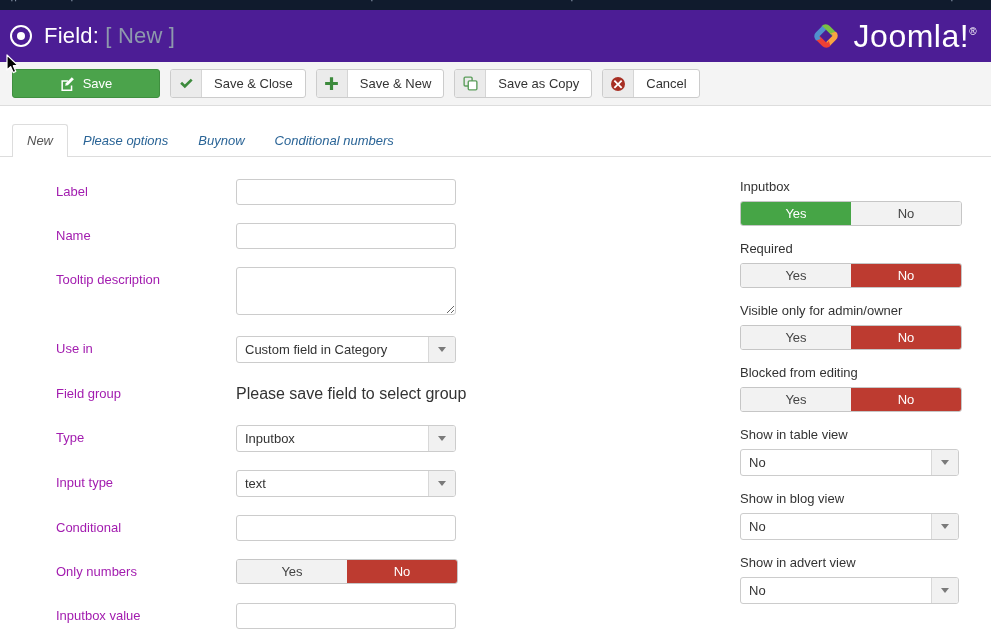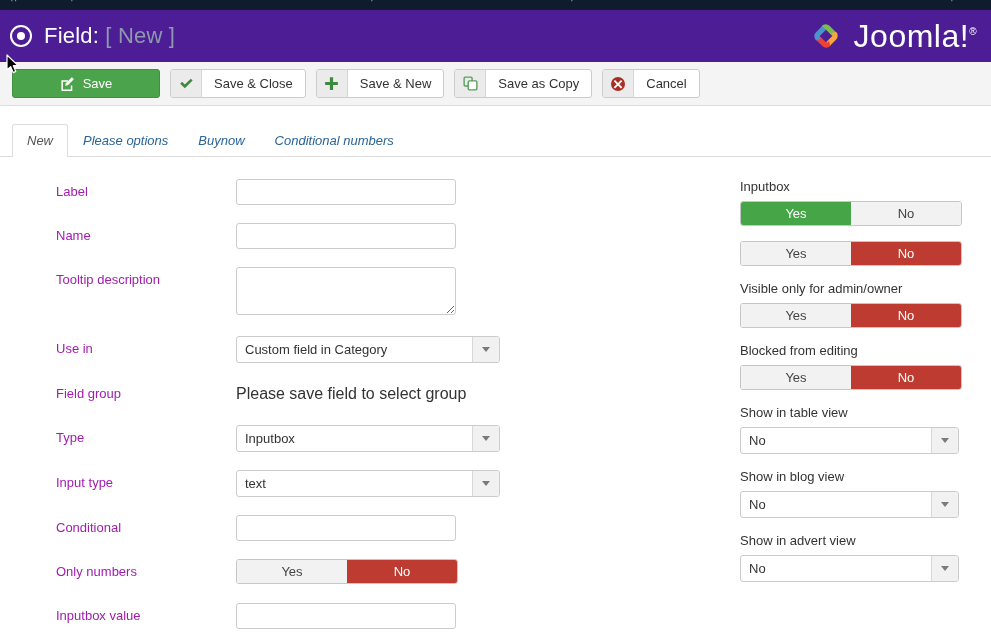--- a/index.html
+++ b/index.html
@@ -201,21 +201,21 @@
   .static-text {
     font-size: 16px;
     color: #333333;
     padding-top: 5px;
     line-height: 16px;
   }
 
   
   .fselect {
     display: flex;
-    width: 264px;
+    width: 220px;
     height: 27px;
     border: 1px solid #cccccc;
     border-radius: 3px;
     overflow: hidden;
     background: #ffffff;
     cursor: pointer;
   }
   .fselect .val {
     flex: 1 1 auto;
     display: flex; align-items: center;
@@ -472,20 +472,21 @@
 
       <div class="r-field">
         <div class="r-label">Inputbox</div>
         <div class="toggle">
           <span class="opt on-yes">Yes</span>
           <span class="opt">No</span>
         </div>
       </div>
 
       <div class="r-field">
+        <div class="r-label">Required</div>
         <div class="toggle">
           <span class="opt">Yes</span>
           <span class="opt on-no">No</span>
         </div>
       </div>
 
       <div class="r-field">
         <div class="r-label">Visible only for admin/owner</div>
         <div class="toggle">
           <span class="opt">Yes</span>

